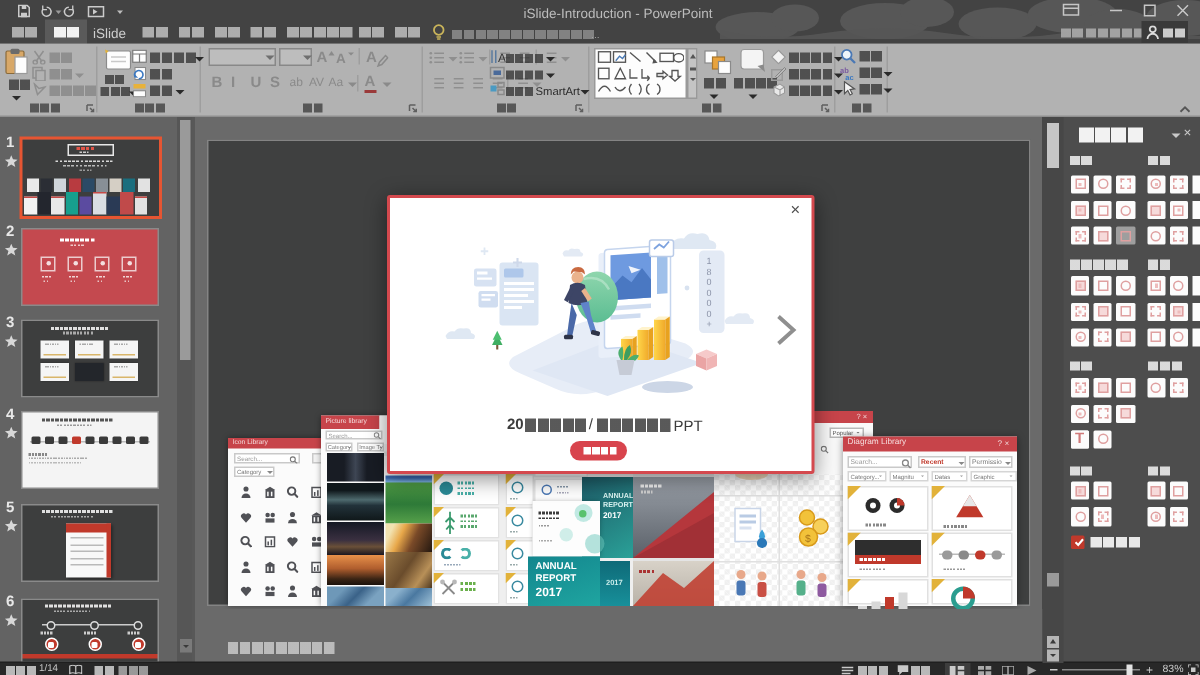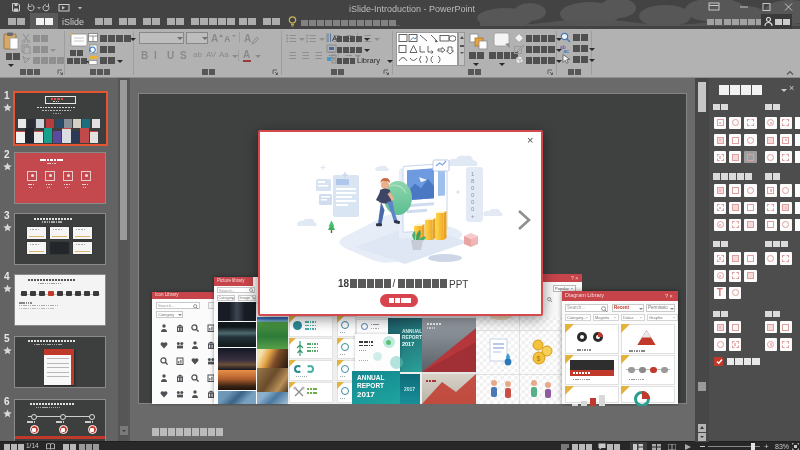--- a/index.html
+++ b/index.html
@@ -275,21 +275,21 @@
       <rect x="3" y="4" width="5" height="3" fill="#4a6a9a"></rect>
     </svg>
     <div style="position:absolute;left:337px;top:46.5px;width:25.0px;height:6.5px;background:repeating-linear-gradient(90deg,#2a2a2a 0 5.5px,transparent 5.5px 6.5px);opacity:0.72;"></div>
     <div style="position:absolute;left:364px;top:49px;width:0;height:0;border-left:3px solid transparent;border-right:3px solid transparent;border-top:3px solid #2a2a2a;"></div>
     <svg class="ab" style="left:326px;top:54px" width="11" height="11" viewBox="0 0 11 11">
 <rect x="1" y="3" width="4" height="4" fill="#4a9ac2"></rect>
       <rect x="6" y="1" width="4" height="3" fill="none" stroke="#8a8a8a"></rect>
       <rect x="6" y="6" width="4" height="3" fill="none" stroke="#8a8a8a"></rect>
     </svg>
     <div style="position:absolute;left:337px;top:57.5px;width:18.5px;height:6.5px;background:repeating-linear-gradient(90deg,#2a2a2a 0 5.5px,transparent 5.5px 6.5px);opacity:0.72;"></div>
-    <div style="position:absolute;left:357px;top:57px;font:400 7.5px Liberation Sans,sans-serif;color:#2a2a2a;white-space:nowrap;line-height:1;">Library</div>
+    <div style="position:absolute;left:357px;top:57px;font:400 7.5px Liberation Sans,sans-serif;color:#2a2a2a;white-space:nowrap;line-height:1;">SmartArt</div>
     <div style="position:absolute;left:387px;top:60px;width:0;height:0;border-left:3px solid transparent;border-right:3px solid transparent;border-top:3px solid #2a2a2a;"></div>
     <div style="position:absolute;left:396px;top:32px;width:62px;height:34px;background:#fdfdfd;border:1px solid #999;"></div>
     <svg class="ab" style="left:398px;top:33px" width="58" height="32" viewBox="0 0 58 32">
 <g fill="none" stroke="#555" stroke-width="0.9">
 <rect x="1" y="1.5" width="8" height="7"></rect>
         <rect x="11" y="1.5" width="8" height="7"></rect>
         <path d="M12.5 7.5 l2.5 -3 l2 1.5 l2 -2.5" stroke="#4a7ab5"></path>
 <line x1="22" y1="2" x2="29" y2="8"></line>
         <line x1="33" y1="2" x2="39" y2="8"></line>
         <path d="M38 7 l1.5 1.5 l-2 0.3 z" fill="#555"></path>
@@ -995,21 +995,21 @@
 <g>
 <path d="M169 84 l7 -3 l7 3 l-7 3 z" fill="#f6caca"></path>
 <path d="M169 84 l0 8 l7 3 l0 -8 z" fill="#eaa4a4"></path>
 <path d="M183 84 l0 8 l-7 3 l0 -8 z" fill="#f0b5b5"></path>
 </g>
 
 <path d="M50 20 l0 6 M47 23 l6 0" stroke="#cfd9ea" stroke-width="1.4"></path>
 <path d="M28 13 l0 5 M25.5 15.5 l5 0" stroke="#dfe8f3" stroke-width="1.2"></path>
 <circle cx="163" cy="40" r="1.6" fill="#d8e2f0"></circle>
 </svg>
-    <div style="position:absolute;left:338px;top:279px;font:700 10px Liberation Sans,sans-serif;color:#3c3c3c;white-space:nowrap;line-height:1;">18</div>
+    <div style="position:absolute;left:338px;top:279px;font:700 10px Liberation Sans,sans-serif;color:#3c3c3c;white-space:nowrap;line-height:1;">20</div>
     <div style="position:absolute;left:350px;top:279px;width:41.0px;height:8.6px;background:repeating-linear-gradient(90deg,#3c3c3c 0 7.4px,transparent 7.4px 8.4px);opacity:0.85;"></div>
     <div style="position:absolute;left:392.5px;top:279px;font:400 10px Liberation Sans,sans-serif;color:#3c3c3c;white-space:nowrap;line-height:1;">/</div>
     <div style="position:absolute;left:398px;top:279px;width:49.400000000000006px;height:8.6px;background:repeating-linear-gradient(90deg,#3c3c3c 0 7.4px,transparent 7.4px 8.4px);opacity:0.85;"></div>
     <div style="position:absolute;left:449px;top:279.5px;font:400 10px Liberation Sans,sans-serif;color:#3c3c3c;white-space:nowrap;line-height:1;">PPT</div>
     <div style="position:absolute;left:379.5px;top:294px;width:38px;height:12.5px;background:#d8444d;border-radius:6.5px;"></div>
     <div style="position:absolute;left:389px;top:297.5px;width:22.4px;height:5.5px;background:repeating-linear-gradient(90deg,#ffffff 0 5px,transparent 5px 5.8px);"></div>
     <div style="position:absolute;left:151.5px;top:428px;width:71px;height:7.5px;background:repeating-linear-gradient(90deg,#c9c9c9 0 7px,transparent 7px 8px);opacity:0.85;"></div>
     <div style="position:absolute;left:0px;top:441px;width:800px;height:1px;background:#1f1f1f;"></div>
     <div style="position:absolute;left:695px;top:78px;width:14px;height:364px;background:#474747;"></div>
     <div style="position:absolute;left:697.5px;top:82px;width:8px;height:30px;background:#c6c6c6;"></div>

